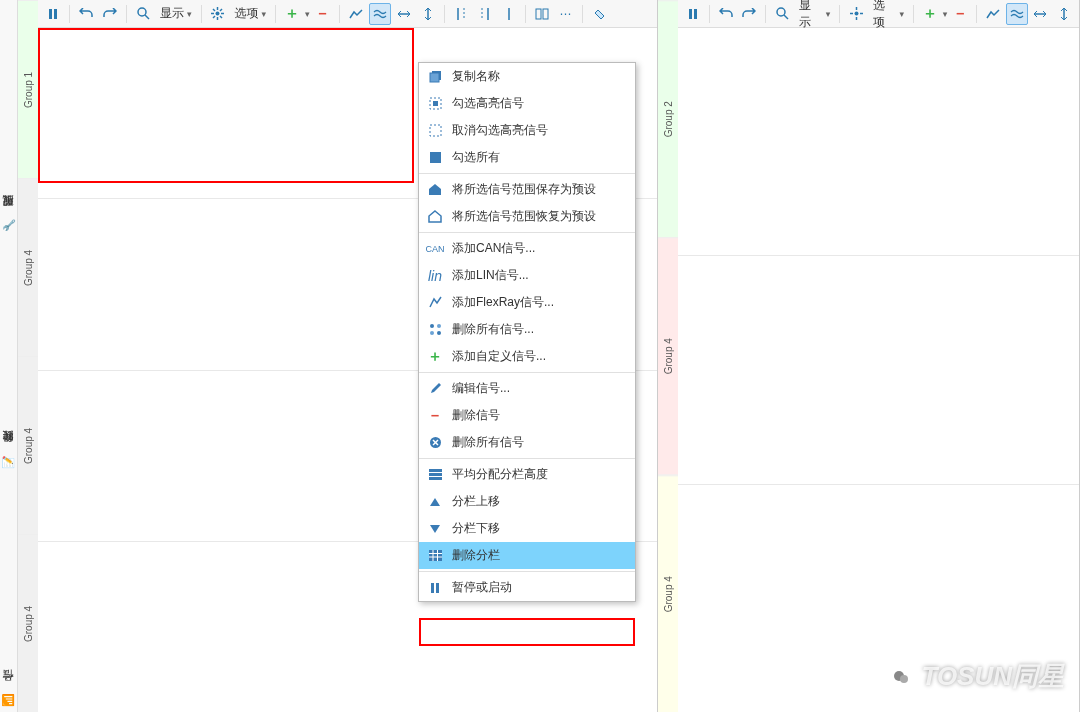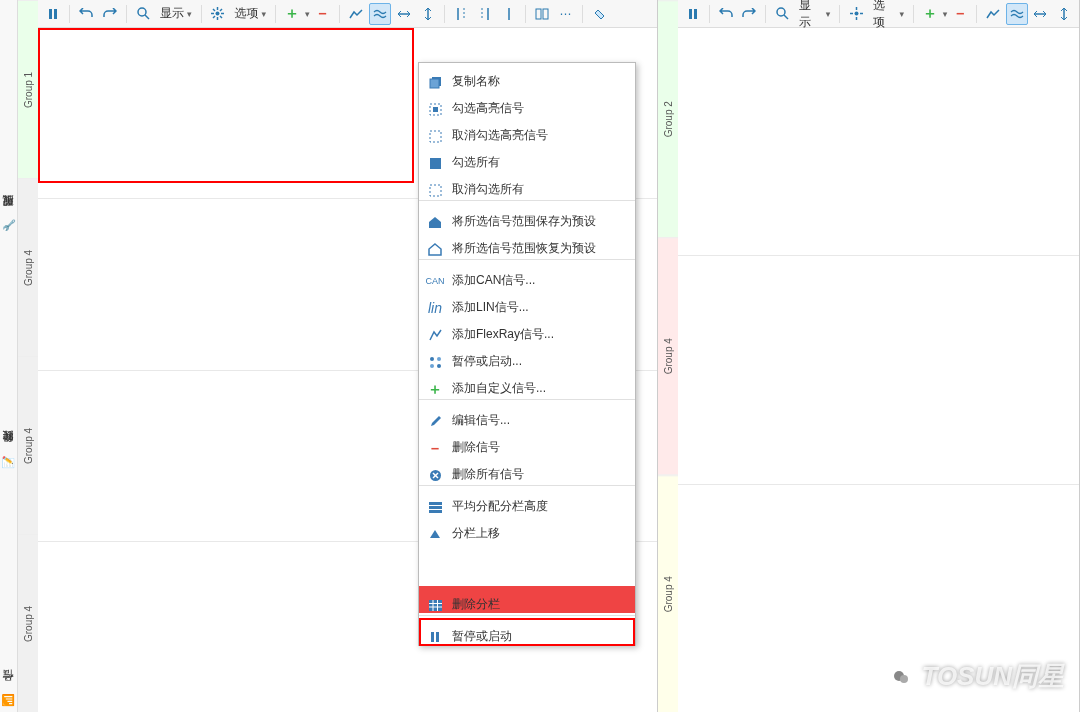--- a/index.html
+++ b/index.html
@@ -19,22 +19,22 @@
 .tbtn.active { background: #d2e7f8; border-color: #6db3e8; }
 .tsep { width: 1px; height: 18px; background: #ddd; margin: 0 3px; }
 .tlabel { font-size: 12px; color: #333; padding: 0 4px; cursor: pointer; display: flex; align-items: center; gap: 3px; }
 .tlabel .caret { font-size: 9px; color: #666; }
 .panel-body { flex: 1; display: flex; position: relative; }
 .plot-area { flex: 1; position: relative; background: #fff; }
 .splits { display: flex; flex-direction: column; height: 100%; width: 100%; position: absolute; }
 .split { flex: 1; border-bottom: 1px solid #e8e8e8; position: relative; }
 .red-box { position: absolute; border: 2px solid #ff0000; }
 .context-menu { position: absolute; left: 418px; top: 62px; width: 218px; background: #fff; border: 1px solid #bbb; box-shadow: 2px 2px 6px rgba(0,0,0,.25); z-index: 10; }
-.cmi { display: flex; align-items: flex-end; height: 27px; padding: 0 8px; cursor: pointer; gap: 9px; }
-.cmi.highlighted { background: #ef4444; margin-top: 44px; }
+.cmi { display: flex; align-items: center; height: 27px; padding: 0 8px; cursor: pointer; gap: 9px; }
+.cmi.highlighted { background: #7dd3fc; }
 .cmi .ico { width: 16px; height: 16px; display: flex; align-items: center; justify-content: center; font-size: 13px; color: #3a7bb5; }
 .cmi .lbl { font-size: 12px; color: #333; }
 .cm-sep { height: 1px; background: #e0e0e0; margin: 2px 0; }
 .watermark { position: absolute; right: 16px; bottom: 18px; color: rgba(255,255,255,.75); font-size: 26px; font-weight: bold; font-style: italic; text-shadow: 0 0 4px rgba(0,0,0,.4); display: flex; align-items: center; gap: 8px; z-index: 20; }
 .wm-icon { width: 24px; height: 24px; background: rgba(255,255,255,.65); border-radius: 50%; display: flex; align-items: center; justify-content: center; }
 .hl-box { position: absolute; border: 2px solid #ff0000; left: 419px; top: 618px; width: 216px; height: 28px; z-index: 11; pointer-events: none; }
 </style>
 </head>
 <body>
 
@@ -310,28 +310,20 @@
       <span class="lbl">取消勾选高亮信号</span>
     </div>
     <div class="cmi">
       <span class="ico">
         <svg width="13" height="13">
           <rect x="1" y="1" width="11" height="11" fill="#3a7bb5"></rect>
         </svg>
       </span>
       <span class="lbl">勾选所有</span>
     </div>
-    <div class="cmi">
-      <span class="ico">
-        <svg width="13" height="13">
-          <rect x="1" y="1" width="11" height="11" fill="none" stroke="#3a7bb5" stroke-dasharray="2"></rect>
-        </svg>
-      </span>
-      <span class="lbl">取消勾选所有</span>
-    </div>
     <div class="cm-sep"></div>
     <div class="cmi">
       <span class="ico">
         <svg width="14" height="13">
           <path d="M7 1 L13 6 V12 H1 V6 Z" fill="#3a7bb5"></path>
         </svg>
       </span>
       <span class="lbl">将所选信号范围保存为预设</span>
     </div>
     <div class="cmi">
@@ -365,21 +357,21 @@
     </div>
     <div class="cmi">
       <span class="ico">
         <svg width="13" height="13">
           <circle cx="3" cy="3" r="2" fill="#3a7bb5"></circle>
           <circle cx="10" cy="3" r="2" fill="#6ba3d6"></circle>
           <circle cx="3" cy="10" r="2" fill="#6ba3d6"></circle>
           <circle cx="10" cy="10" r="2" fill="#3a7bb5"></circle>
         </svg>
       </span>
-      <span class="lbl">暂停或启动...</span>
+      <span class="lbl">删除所有信号...</span>
     </div>
     <div class="cmi">
       <span class="ico">
         <span style="color:#3bb54a;font-weight:bold;font-size:15px">＋</span>
       </span>
       <span class="lbl">添加自定义信号...</span>
     </div>
     <div class="cm-sep"></div>
     <div class="cmi">
       <span class="ico">
@@ -416,20 +408,28 @@
       </span>
       <span class="lbl">平均分配分栏高度</span>
     </div>
     <div class="cmi">
       <span class="ico">
         <svg width="12" height="10">
           <polygon points="6,1 11,9 1,9" fill="#3a7bb5"></polygon>
         </svg>
       </span>
       <span class="lbl">分栏上移</span>
+    </div>
+    <div class="cmi">
+      <span class="ico">
+        <svg width="12" height="10">
+          <polygon points="6,9 11,1 1,1" fill="#3a7bb5"></polygon>
+        </svg>
+      </span>
+      <span class="lbl">分栏下移</span>
     </div>
     <div class="cmi highlighted">
       <span class="ico">
         <svg width="13" height="11">
           <rect width="13" height="11" fill="#3a7bb5"></rect>
           <line x1="0" y1="3.5" x2="13" y2="3.5" stroke="#fff"></line>
           <line x1="0" y1="7" x2="13" y2="7" stroke="#fff"></line>
           <line x1="4" y1="0" x2="4" y2="11" stroke="#fff"></line>
           <line x1="8.5" y1="0" x2="8.5" y2="11" stroke="#fff"></line>
         </svg>

